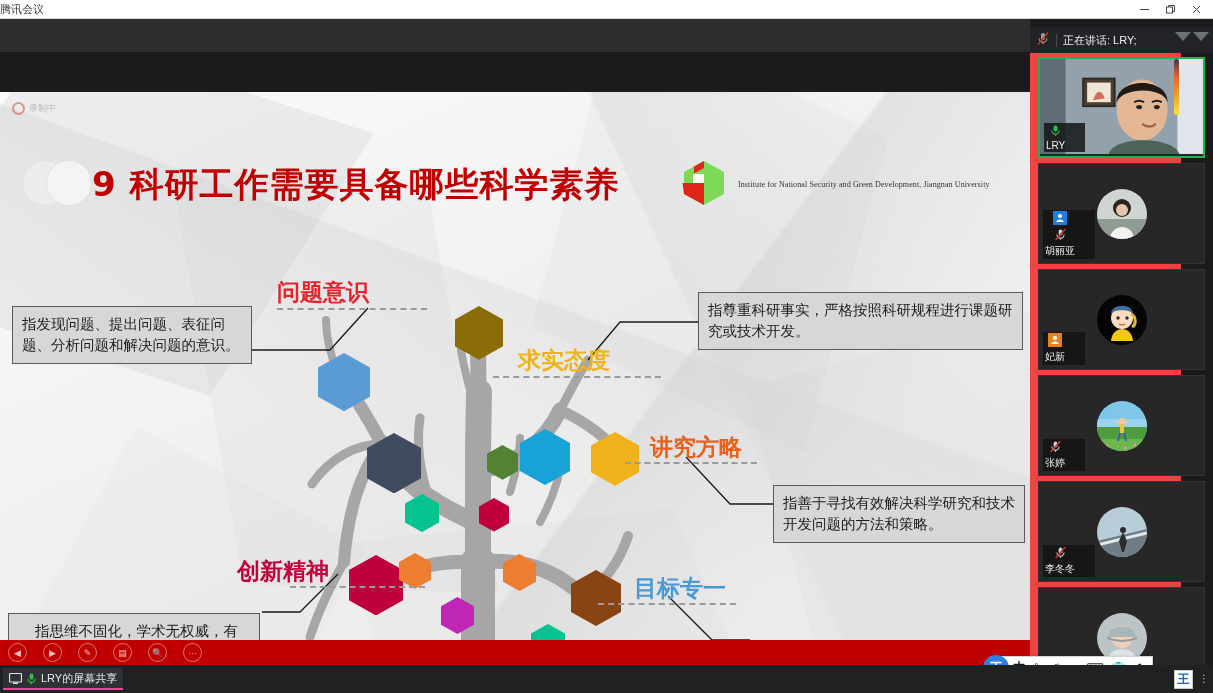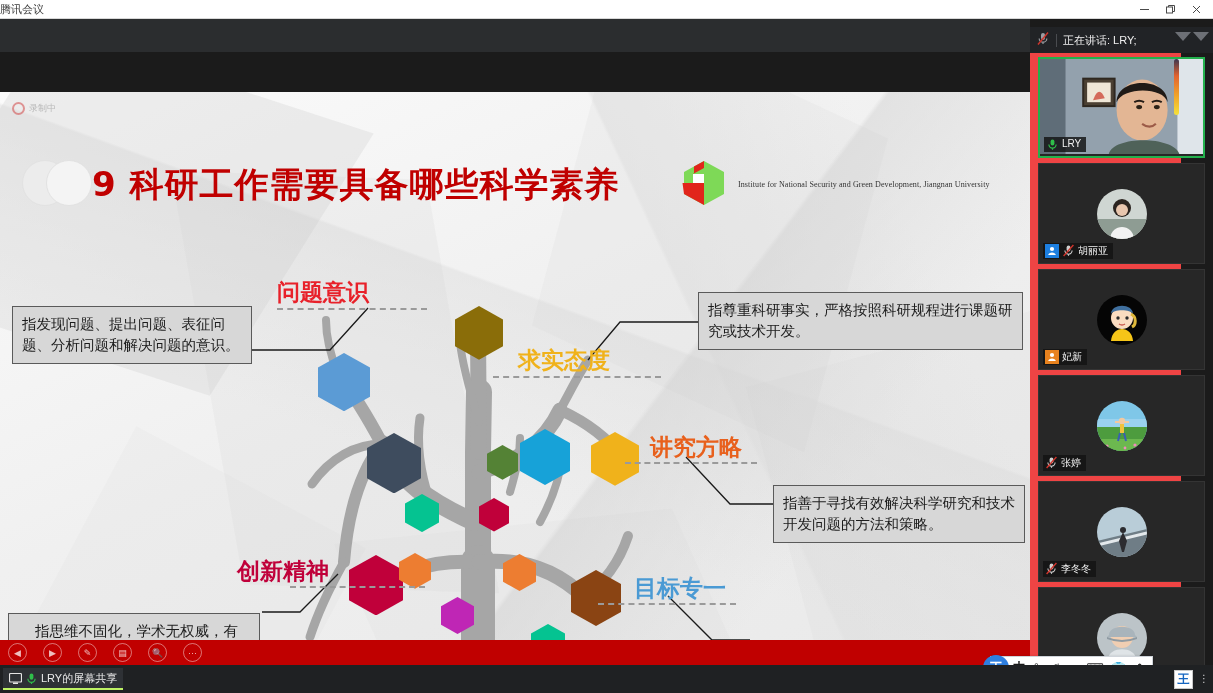--- a/index.html
+++ b/index.html
@@ -112,21 +112,21 @@
           display: flex; align-items: center; justify-content: center; color: rgba(255,255,255,.75); font-size: 9px; }
 
   
   .taskbar {
     position: absolute; left: 0; top: 665px; width: 1213px; height: 28px;
     background: #1f2123; display: flex; align-items: center;
   }
   .task-item {
     display: flex; align-items: center; gap: 3px; height: 22px;
     padding: 0 6px; margin-left: 3px; background: #2e3135;
-    border-bottom: 2px solid #bef264;
+    border-bottom: 2px solid #ec4899;
     color: #eaeaea; font-size: 11px; white-space: nowrap;
   }
   .task-ic { width: 13px; height: 13px; display:inline-block; }
   .tray { position: absolute; right: 4px; top: 0; height: 28px; display: flex; align-items: center; gap: 6px; }
   .tray-ime {
     width: 19px; height: 19px; background: #ffffff; border: 1px solid #c9c9c9;
     color: #1565c0; font-weight: bold; font-size: 12px; display: flex; align-items: center; justify-content: center;
     font-family: "DejaVu Sans", sans-serif;
   }
   .tray-dots { color: #d0d0d0; font-size: 10px; line-height: 1; letter-spacing: 0; }
@@ -167,22 +167,22 @@
   .tile {
     position: relative; margin: 4px 8px 5px 8px; height: 101px;
     background: #272727; border: 1px solid #343434; overflow: hidden;
   }
   .tile.active { border: 2px solid #23b14d; }
   .tile-av {
     position: absolute; left: 50%; top: 50%; transform: translate(-50%,-50%);
     width: 50px; height: 50px; border-radius: 50%; overflow: hidden;
   }
   .tile-name {
-    position: absolute; left: 4px; bottom: 4px; display: flex; gap: 3px;
-    background: rgba(18,18,18,.82); padding: 1px 5px 1px 2px; color: #f2f2f2; font-size: 10px; white-space: nowrap;
+    position: absolute; left: 4px; bottom: 4px; display: flex; align-items: center; gap: 3px;
+    background: rgba(18,18,18,.82); padding: 1px 20px 1px 2px; color: #f2f2f2; font-size: 10px; white-space: nowrap; flex-direction: column;
   }
   .badge { width: 14px; height: 14px; display: flex; align-items: center; justify-content: center; }
   .badge.blue { background: #1d7fe0; }
   .badge.orange { background: #e8821e; }
   .mic-off { width: 13px; height: 13px; display: inline-block; }
 
   .vscroll {
     position: absolute; right: 2px; top: 32px; width: 5px; height: 56px; border-radius: 3px;
     background: linear-gradient(180deg, #3a3550 0%, #e2622f 30%, #f0a32a 65%, #f5e23a 100%);
   }

